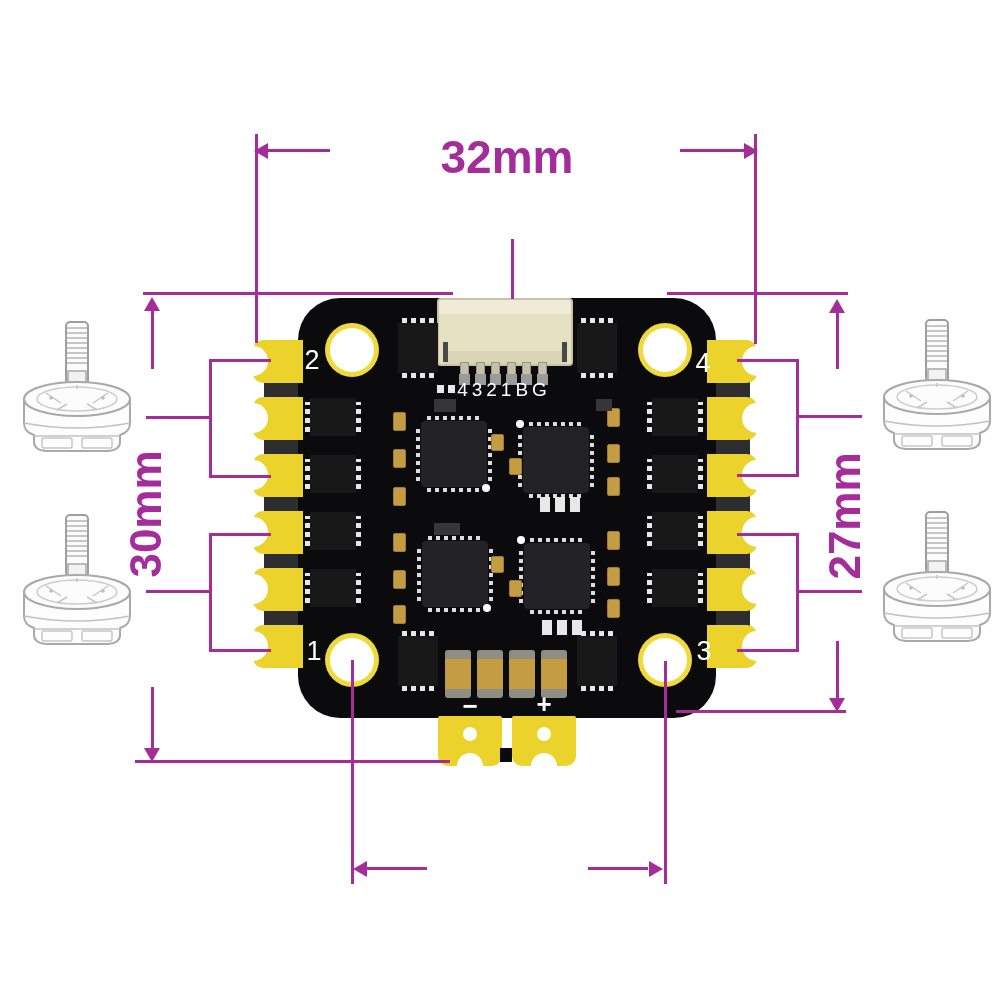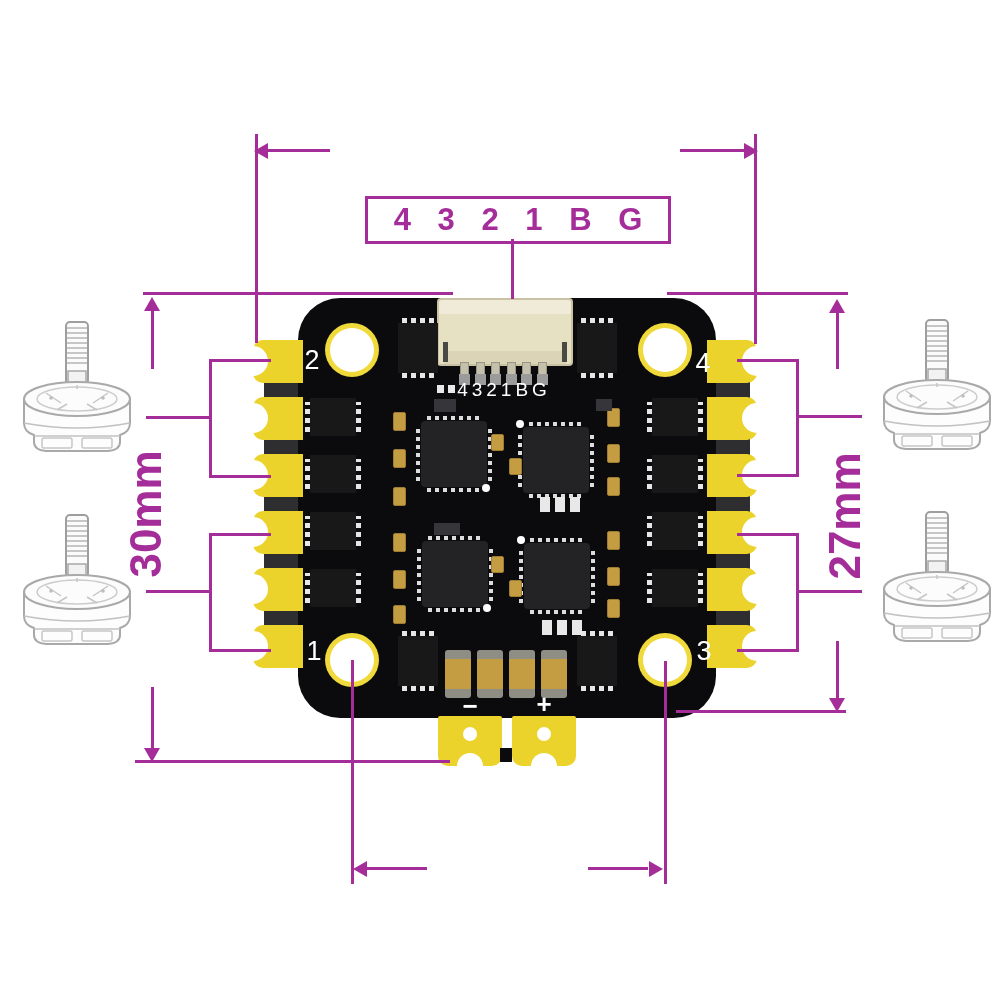--- a/index.html
+++ b/index.html
@@ -324,24 +324,22 @@
   <div class="bhole bhR"></div>
   <div class="bnotch bnL"></div>
   <div class="bnotch bnR"></div>
 
   <div class="ln e32l"></div>
   <div class="ln e32r"></div>
   <div class="ln a32l-s"></div>
   <div class="ah ah-left a32l-h"></div>
   <div class="ln a32r-s"></div>
   <div class="ah ah-right a32r-h"></div>
-
-  <div class="pinbox">
-    <span>4 3 2 1 B G</span>
-  </div>
+  <div class="mtext t32">32mm</div>
+
   <div class="ln dropline"></div>
 
   <div class="ln d30t-s"></div>
   <div class="ah ah-up d30t-h"></div>
   <div class="mtext vlab t30">30mm</div>
   <div class="ln d30b-s"></div>
   <div class="ah ah-down d30b-h"></div>
   <div class="ln blref"></div>
 
   <div class="ln d27t-s"></div>

